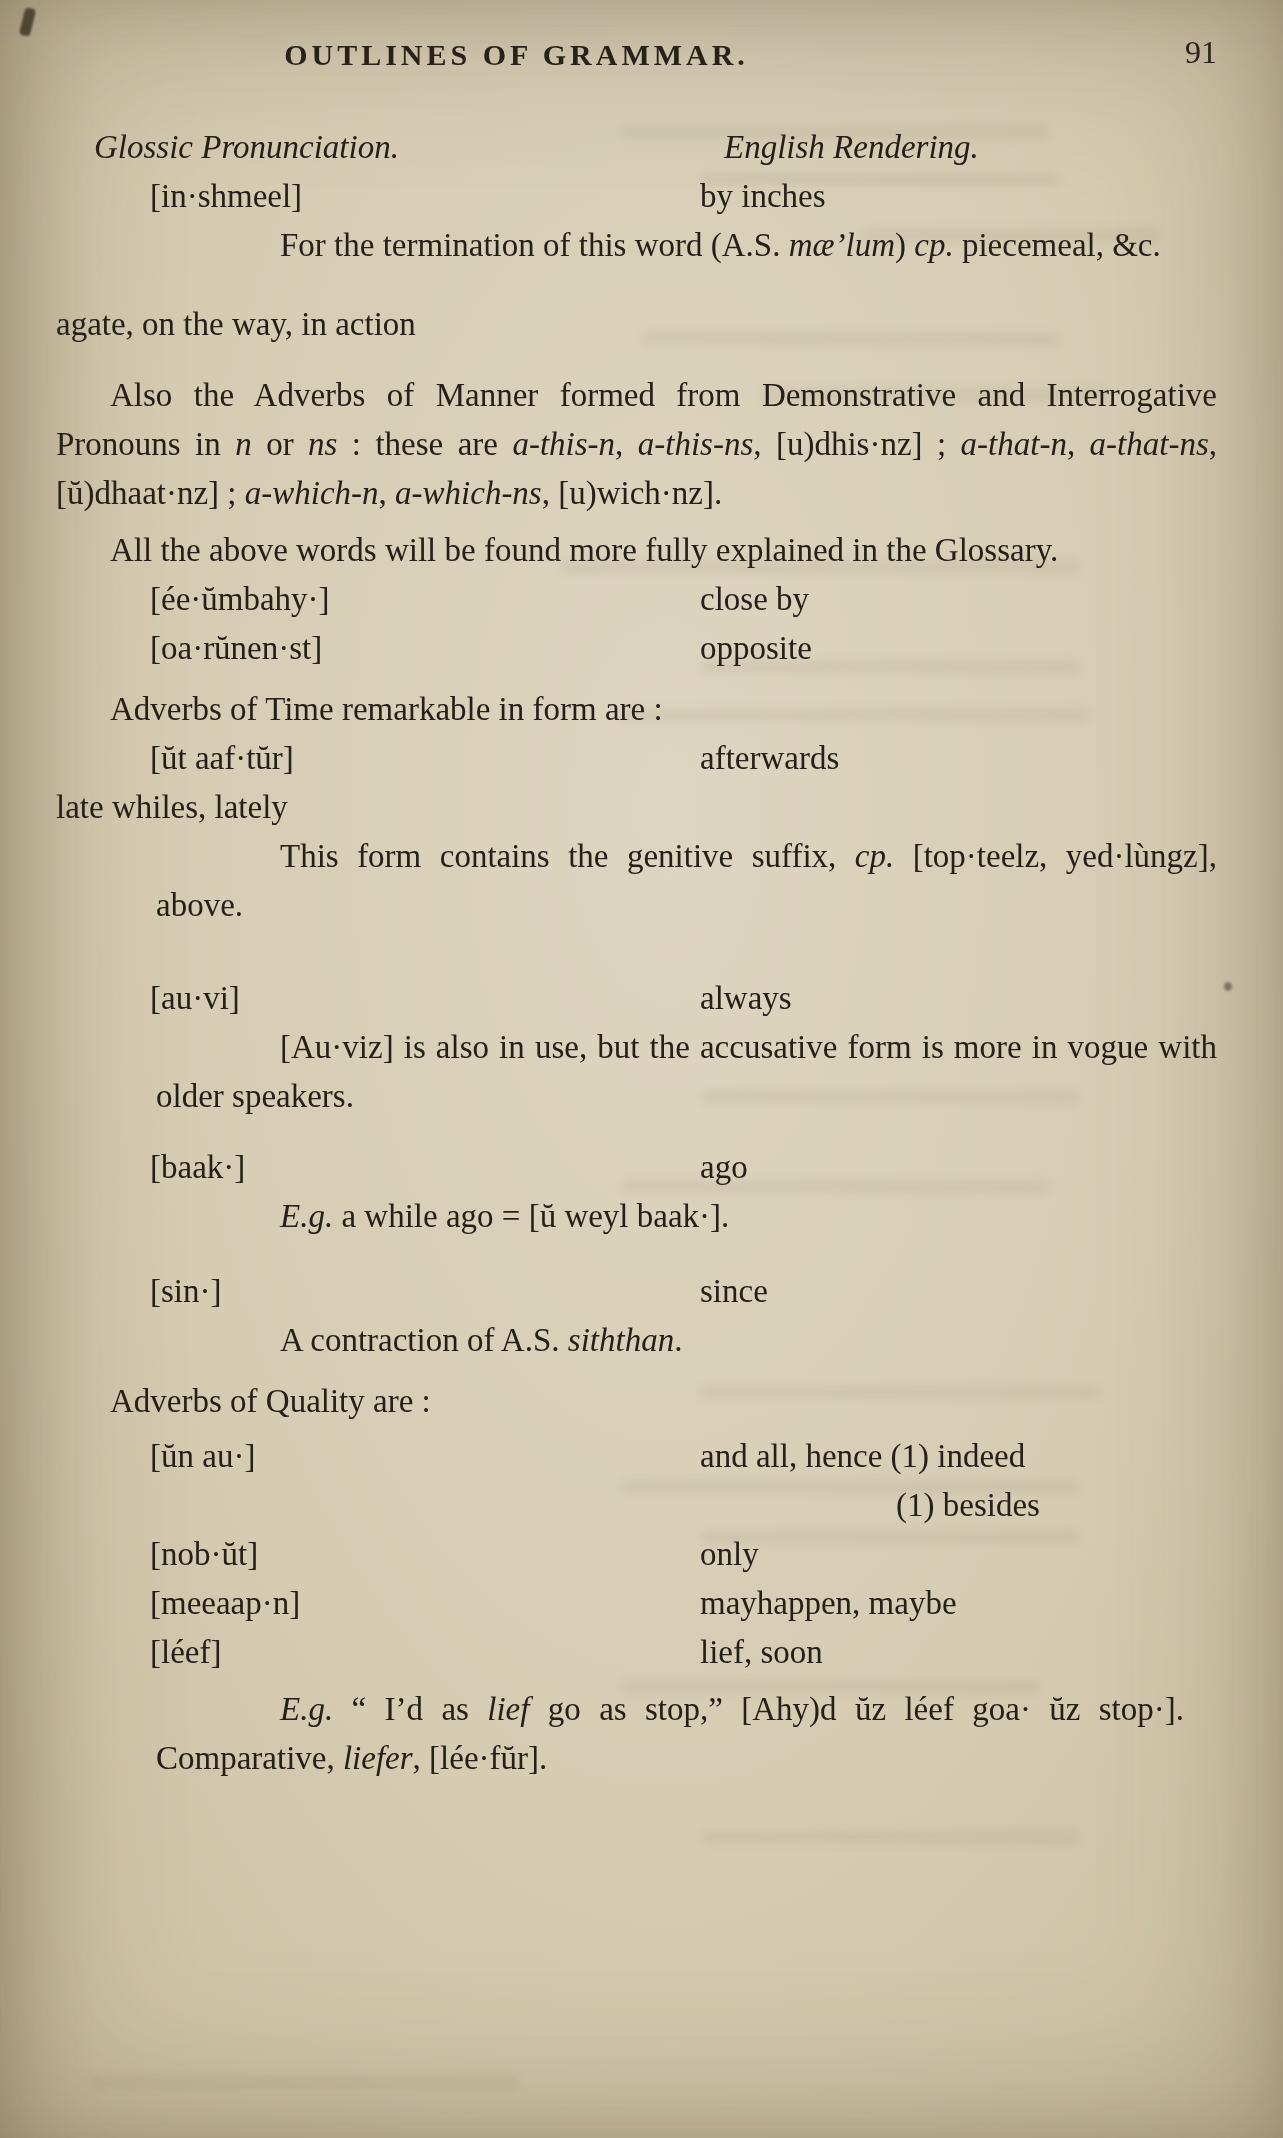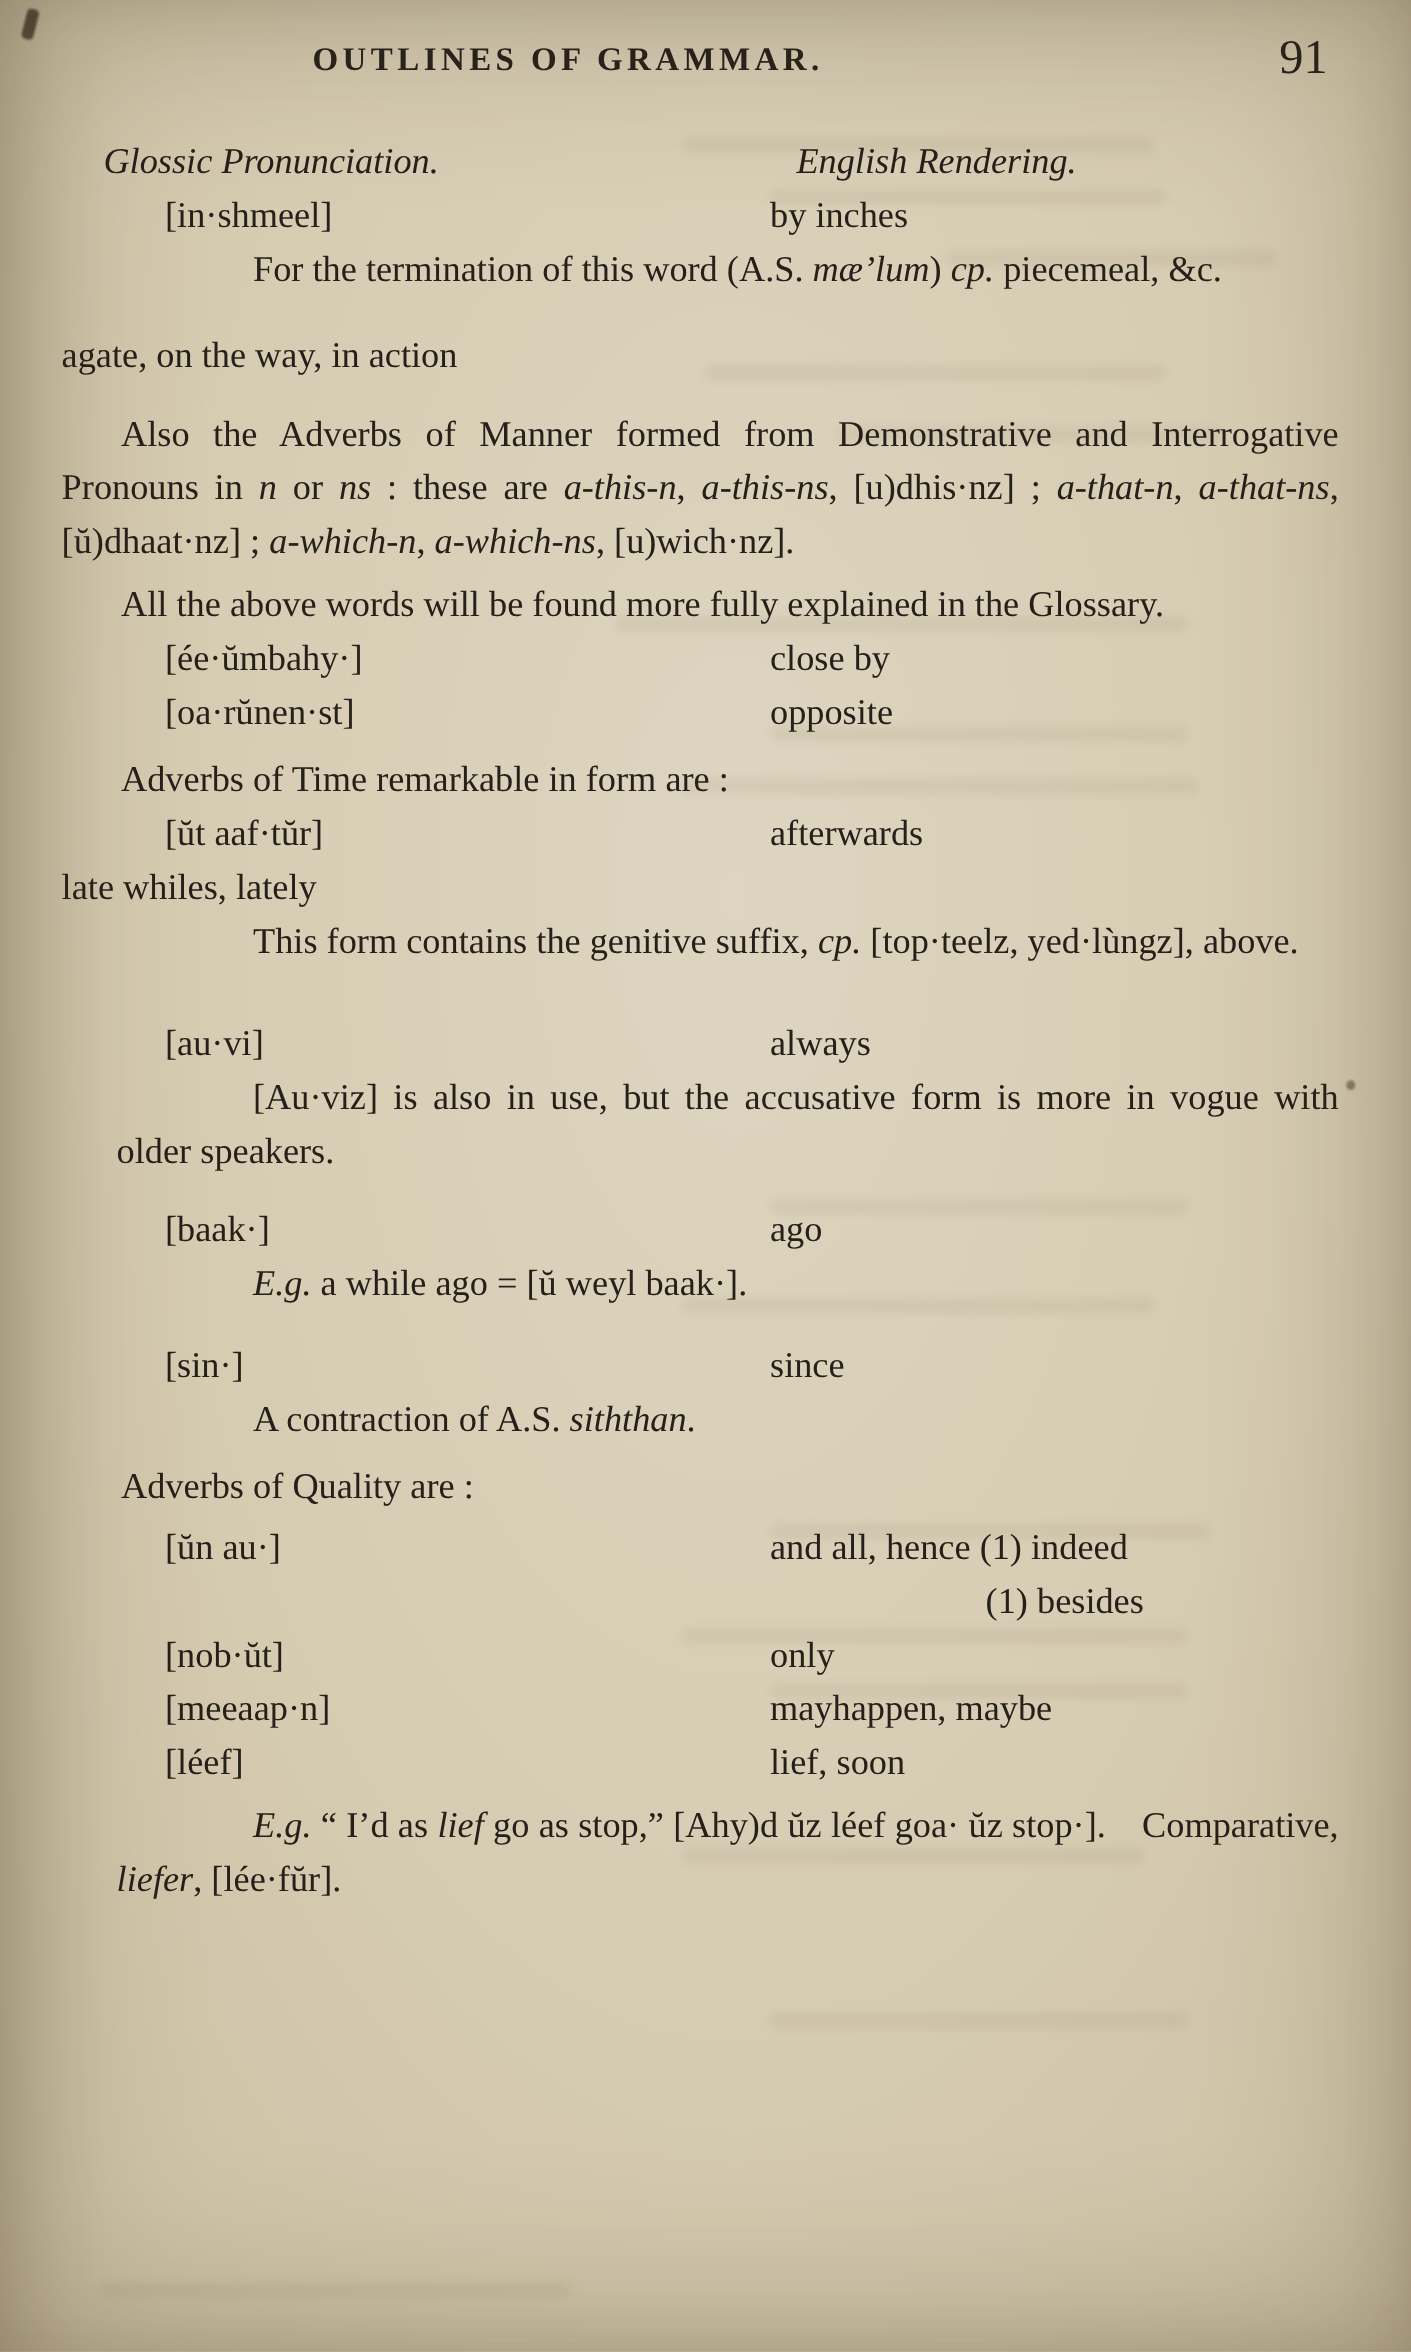--- a/index.html
+++ b/index.html
@@ -44,33 +44,33 @@
     line-height: 49px;
   }
   .it { font-style: italic; }
   p { margin: 0; }
 
   .header { position: relative; line-height: 40px; margin-bottom: 48px; }
   .title-wrap { text-align: center; padding-right: 240px; }
   .title-wrap span {
     font-weight: 700; letter-spacing: 4px; font-size: 30px;
   }
-  .pagenum { position: absolute; right: 10px; top: -2px; font-size: 44px; }
+  .pagenum { position: absolute; right: 0; top: -2px; font-size: 32px; }
 
   .colheads { position: relative; height: 49px; }
   .ch-left { position: absolute; left: 38px; }
   .ch-right { position: absolute; left: 668px; }
 
   .entry { display: grid; grid-template-columns: 644px 1fr; }
   .entry .term { padding-left: 94px; }
   .entry .rendering { }
   .r2 { display: inline-block; margin-left: 196px; }
 
   .para { text-align: justify; text-indent: 54px; }
-  .note { margin-left: 50px; text-indent: 124px; text-align: justify; }
+  .note { margin-left: 100px; text-indent: 124px; text-align: justify; }
 
   .mt6  { margin-top: 6px; }
   .mt8  { margin-top: 8px; }
   .mt12 { margin-top: 12px; }
   .mt22 { margin-top: 22px; }
   .mt26 { margin-top: 26px; }
   .mt30 { margin-top: 30px; }
   .mt44 { margin-top: 44px; }
 </style>
 </head>

